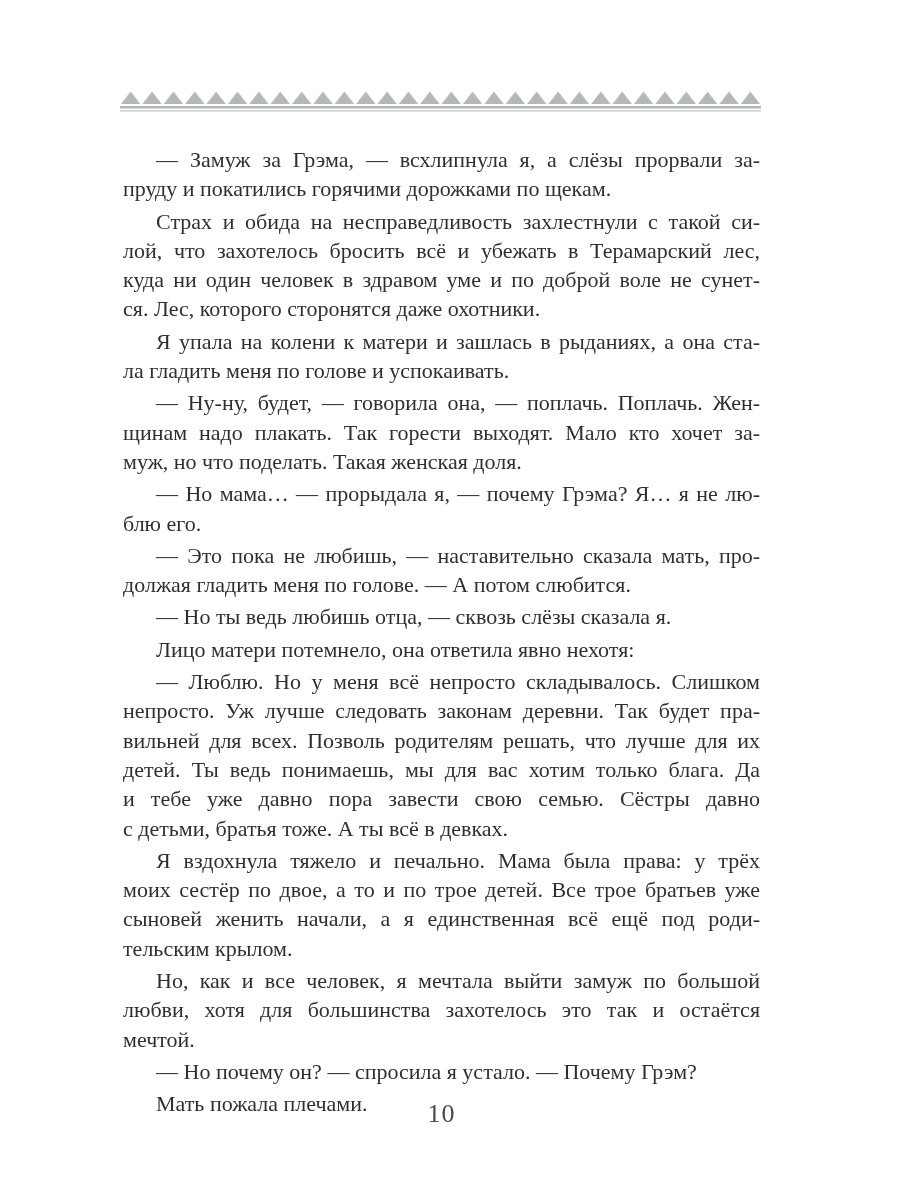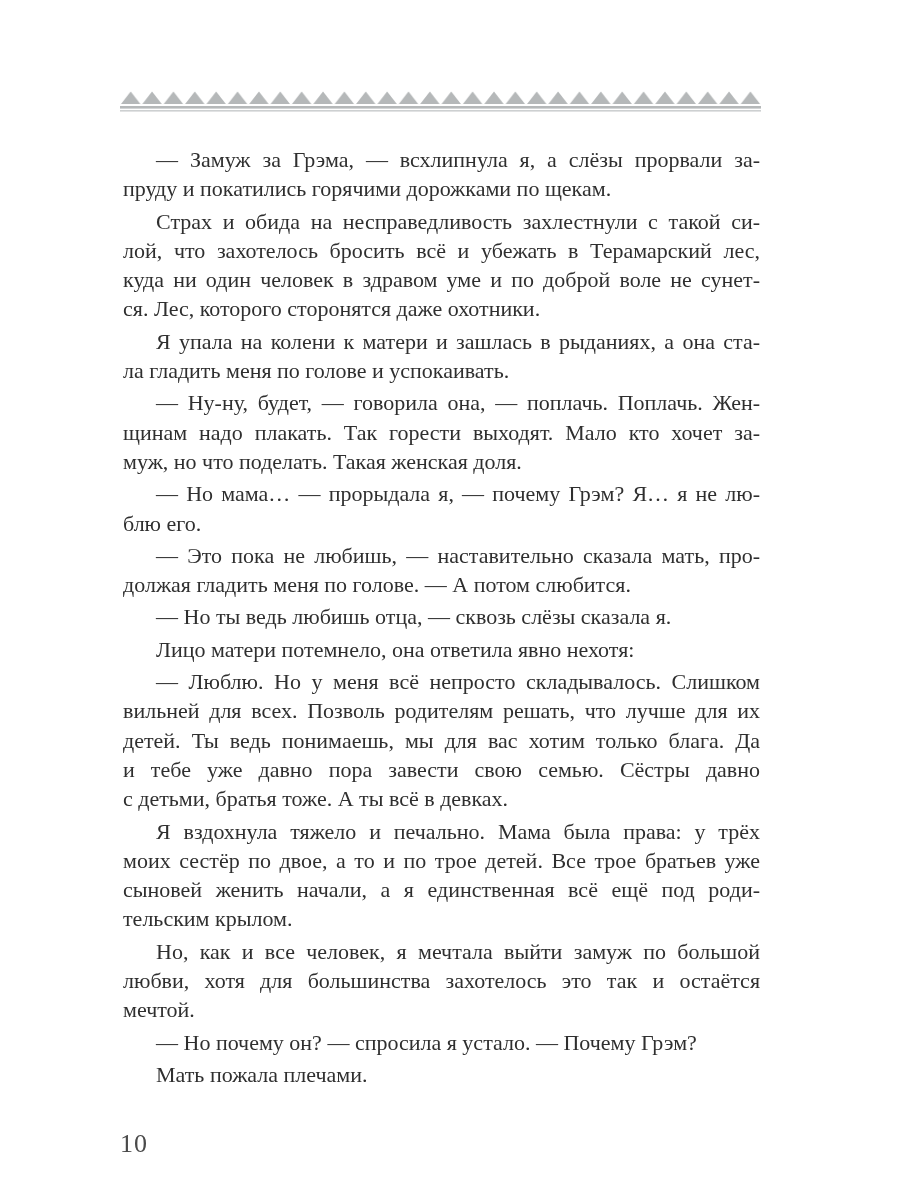--- a/index.html
+++ b/index.html
@@ -34,22 +34,23 @@
   .paragraph { margin: 3px; padding: 0; }
   .line {
     text-align: justify;
     text-align-last: justify;
   }
   .line.first { padding-left: 33px; }
   .line.last  { text-align-last: left; }
   .page-number {
     position: absolute;
     left: 120px;
-    top: 1129px;
+    top: 1099px;
     width: 643px;
+    text-align: center;
     font-size: 26px;
     letter-spacing: 1px;
     color: #4a4a4a;
   }
 </style>
 </head>
 <body>
 
 <div class="page">
 
@@ -80,35 +81,36 @@
       <div class="paragraph">
         <div class="line first">Я упала на колени к матери и зашлась в рыданиях, а она ста-</div>
         <div class="line last">ла гладить меня по голове и успокаивать.</div>
       </div>
       <div class="paragraph">
         <div class="line first">— Ну-ну, будет, — говорила она, — поплачь. Поплачь. Жен-</div>
         <div class="line">щинам надо плакать. Так горести выходят. Мало кто хочет за-</div>
         <div class="line last">муж, но что поделать. Такая женская доля.</div>
       </div>
       <div class="paragraph">
-        <div class="line first">— Но мама… — прорыдала я, — почему Грэм? Я… я не лю-</div>
+        <div class="line first">— Но мама… — прорыдала я, — почему Грэма? Я… я не лю-</div>
         <div class="line last">блю его.</div>
       </div>
       <div class="paragraph">
         <div class="line first">— Это пока не любишь, — наставительно сказала мать, про-</div>
         <div class="line last">должая гладить меня по голове. — А потом слюбится.</div>
       </div>
       <div class="paragraph">
         <div class="line first last">— Но ты ведь любишь отца, — сквозь слёзы сказала я.</div>
       </div>
       <div class="paragraph">
         <div class="line first last">Лицо матери потемнело, она ответила явно нехотя:</div>
       </div>
       <div class="paragraph">
         <div class="line first">— Люблю. Но у меня всё непросто складывалось. Слишком</div>
+        <div class="line">непросто. Уж лучше следовать законам деревни. Так будет пра-</div>
         <div class="line">вильней для всех. Позволь родителям решать, что лучше для их</div>
         <div class="line">детей. Ты ведь понимаешь, мы для вас хотим только блага. Да</div>
         <div class="line">и тебе уже давно пора завести свою семью. Сёстры давно</div>
         <div class="line last">с детьми, братья тоже. А ты всё в девках.</div>
       </div>
       <div class="paragraph">
         <div class="line first">Я вздохнула тяжело и печально. Мама была права: у трёх</div>
         <div class="line">моих сестёр по двое, а то и по трое детей. Все трое братьев уже</div>
         <div class="line">сыновей женить начали, а я единственная всё ещё под роди-</div>
         <div class="line last">тельским крылом.</div>

